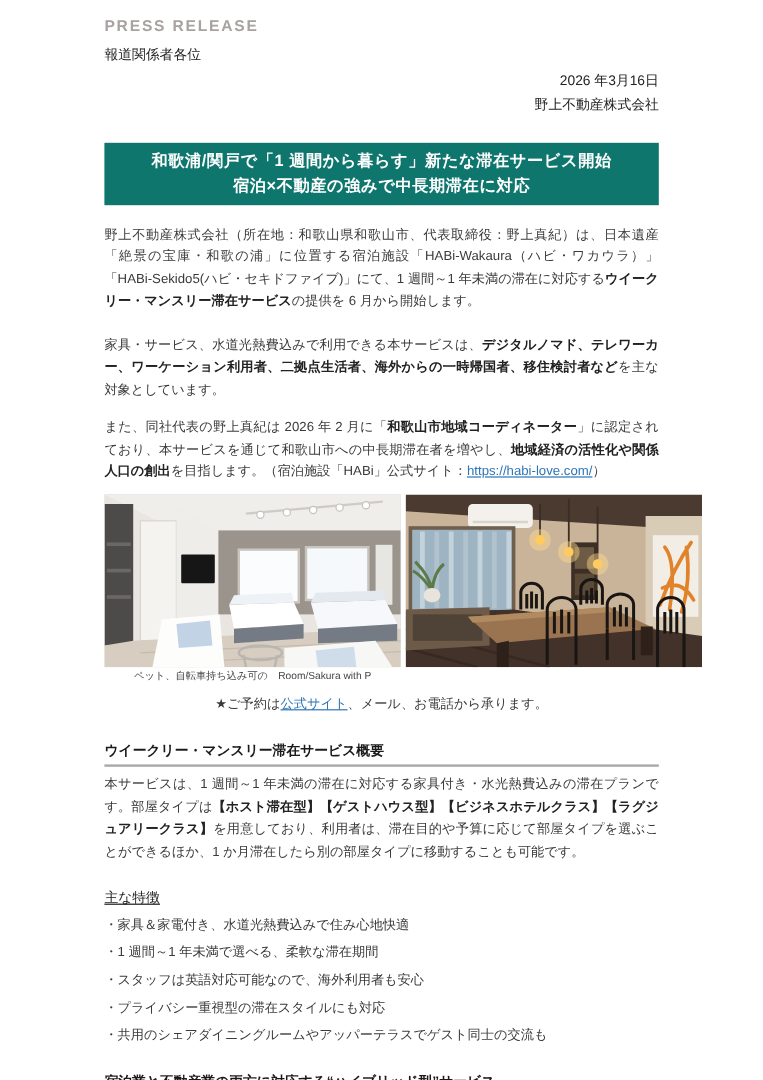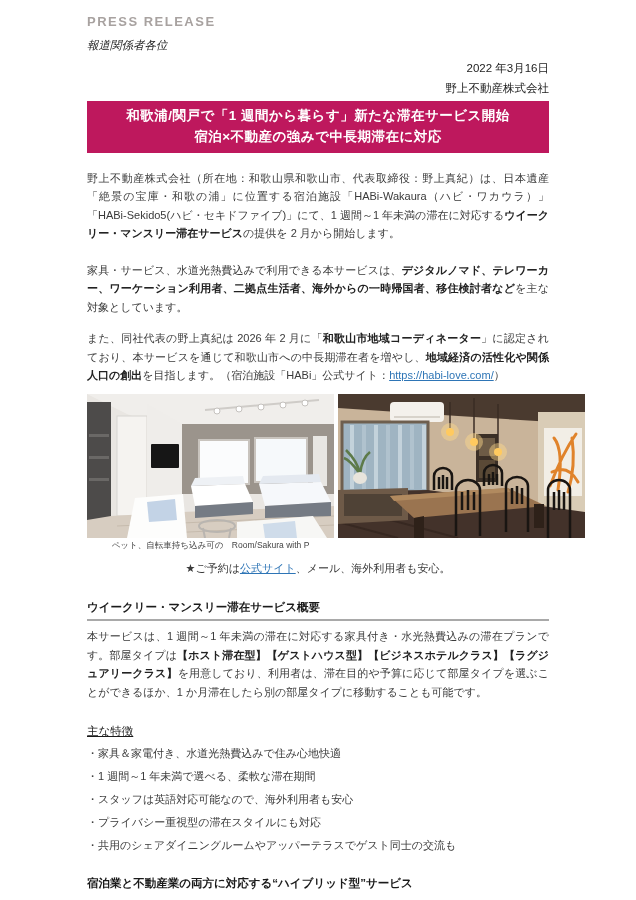--- a/index.html
+++ b/index.html
@@ -8,25 +8,25 @@
     width: 636px; height: 900px; overflow: hidden;
     font-family: "Liberation Sans", "DejaVu Sans", sans-serif;
     color: #333333;
   }
   .page { width: 636px; height: 727px; padding: 14px 87px 0 87px; }
 
   .press-release {
     font-size: 13px; font-weight: bold; letter-spacing: 1.5px;
     color: #a8a2a0;
   }
-  .to-media { margin-top: 9px; font-size: 11.5px; color: #222; font-style: italic; }
+  .to-media { margin-top: 9px; font-size: 11.5px; color: #222; }
   .date-block { margin-top: 5px; text-align: right; font-size: 11.5px; line-height: 1.75; color: #222; }
 
   .banner {
-    margin-top: 3px; background: #be185d; color: #ffffff;
+    margin-top: 21px; background: #0f766e; color: #ffffff;
     text-align: center; padding: 5px 0 6px 0;
   }
   .banner div { font-size: 13.5px; font-weight: bold; line-height: 1.5; letter-spacing: 0.5px; }
 
   .para { margin-top: 16px; font-size: 11px; line-height: 1.68; text-align: justify; color: #3a3a3a; }
   .para b, .b { font-weight: bold; color: #222; }
   a.link { color: #2e75b6; text-decoration: underline; cursor: pointer; }
 
   .photos { margin-top: 10px; width: 504px; display: flex; gap: 4px; }
   .photo-fig { width: 247px; }
@@ -52,30 +52,30 @@
 </style>
 </head>
 <body>
 
 <div class="page">
 
   <div class="press-release">PRESS RELEASE</div>
   <div class="to-media">報道関係者各位</div>
 
   <div class="date-block">
-    <div>2022 年3月16日</div>
+    <div>2026 年3月16日</div>
     <div>野上不動産株式会社</div>
   </div>
 
   <div class="banner">
     <div>和歌浦/関戸で「1 週間から暮らす」新たな滞在サービス開始</div>
     <div>宿泊×不動産の強みで中長期滞在に対応</div>
   </div>
 
-  <p class="para"><span>野上不動産株式会社（所在地：和歌山県和歌山市、代表取締役：野上真紀）は、日本遺産「絶景の宝庫・和歌の浦」に位置する宿泊施設「HABi-Wakaura（ハビ・ワカウラ）」「HABi-Sekido5(ハビ・セキドファイブ)」にて、1 週間～1 年未満の滞在に対応する</span><span class="b">ウイークリー・マンスリー滞在サービス</span><span>の提供を 2 月から開始します。</span></p>
+  <p class="para"><span>野上不動産株式会社（所在地：和歌山県和歌山市、代表取締役：野上真紀）は、日本遺産「絶景の宝庫・和歌の浦」に位置する宿泊施設「HABi-Wakaura（ハビ・ワカウラ）」「HABi-Sekido5(ハビ・セキドファイブ)」にて、1 週間～1 年未満の滞在に対応する</span><span class="b">ウイークリー・マンスリー滞在サービス</span><span>の提供を 6 月から開始します。</span></p>
 
   <p class="para" style="margin-top:18px"><span>家具・サービス、水道光熱費込みで利用できる本サービスは、</span><span class="b">デジタルノマド、テレワーカー、ワーケーション利用者、二拠点生活者、海外からの一時帰国者、移住検討者など</span><span>を主な対象としています。</span></p>
 
   <p class="para" style="margin-top:13px"><span>また、同社代表の野上真紀は 2026 年 2 月に「</span><span class="b">和歌山市地域コーディネーター</span><span>」に認定されており、本サービスを通じて和歌山市への中長期滞在者を増やし、</span><span class="b">地域経済の活性化や関係人口の創出</span><span>を目指します。（宿泊施設「HABi」公式サイト：</span><a class="link">https://habi-love.com/</a><span>）</span></p>
 
   <div class="photos">
 
     <figure class="photo-fig">
       <div class="photo-frame">
         <svg width="247" height="144" viewBox="0 0 247 144">
@@ -200,21 +200,21 @@
             <path d="M101,83 v12 M105,81 v14 M109,83 v12"></path>
             <path d="M146,92 v-13 a9,8 0 0 1 18,0 v13"></path>
             <path d="M151,80 v11 M155,78 v13 M159,80 v11"></path>
           </g>
         </svg>
       </div>
     </figure>
 
   </div>
 
-  <div class="booking"><span>★ご予約は</span><a class="link">公式サイト</a><span>、メール、海外利用者も安心。</span></div>
+  <div class="booking"><span>★ご予約は</span><a class="link">公式サイト</a><span>、メール、お電話から承ります。</span></div>
 
   <div class="section">
     <div class="section-heading">ウイークリー・マンスリー滞在サービス概要</div>
     <div class="rule"></div>
     <p class="para"><span>本サービスは、1 週間～1 年未満の滞在に対応する家具付き・水光熱費込みの滞在プランです。部屋タイプは</span><span class="b">【ホスト滞在型】【ゲストハウス型】【ビジネスホテルクラス】【ラグジュアリークラス】</span><span>を用意しており、利用者は、滞在目的や予算に応じて部屋タイプを選ぶことができるほか、1 か月滞在したら別の部屋タイプに移動することも可能です。</span></p>
   </div>
 
   <div class="features">
     <div class="features-heading">主な特徴</div>
     <div class="feature-item">・家具＆家電付き、水道光熱費込みで住み心地快適</div>

